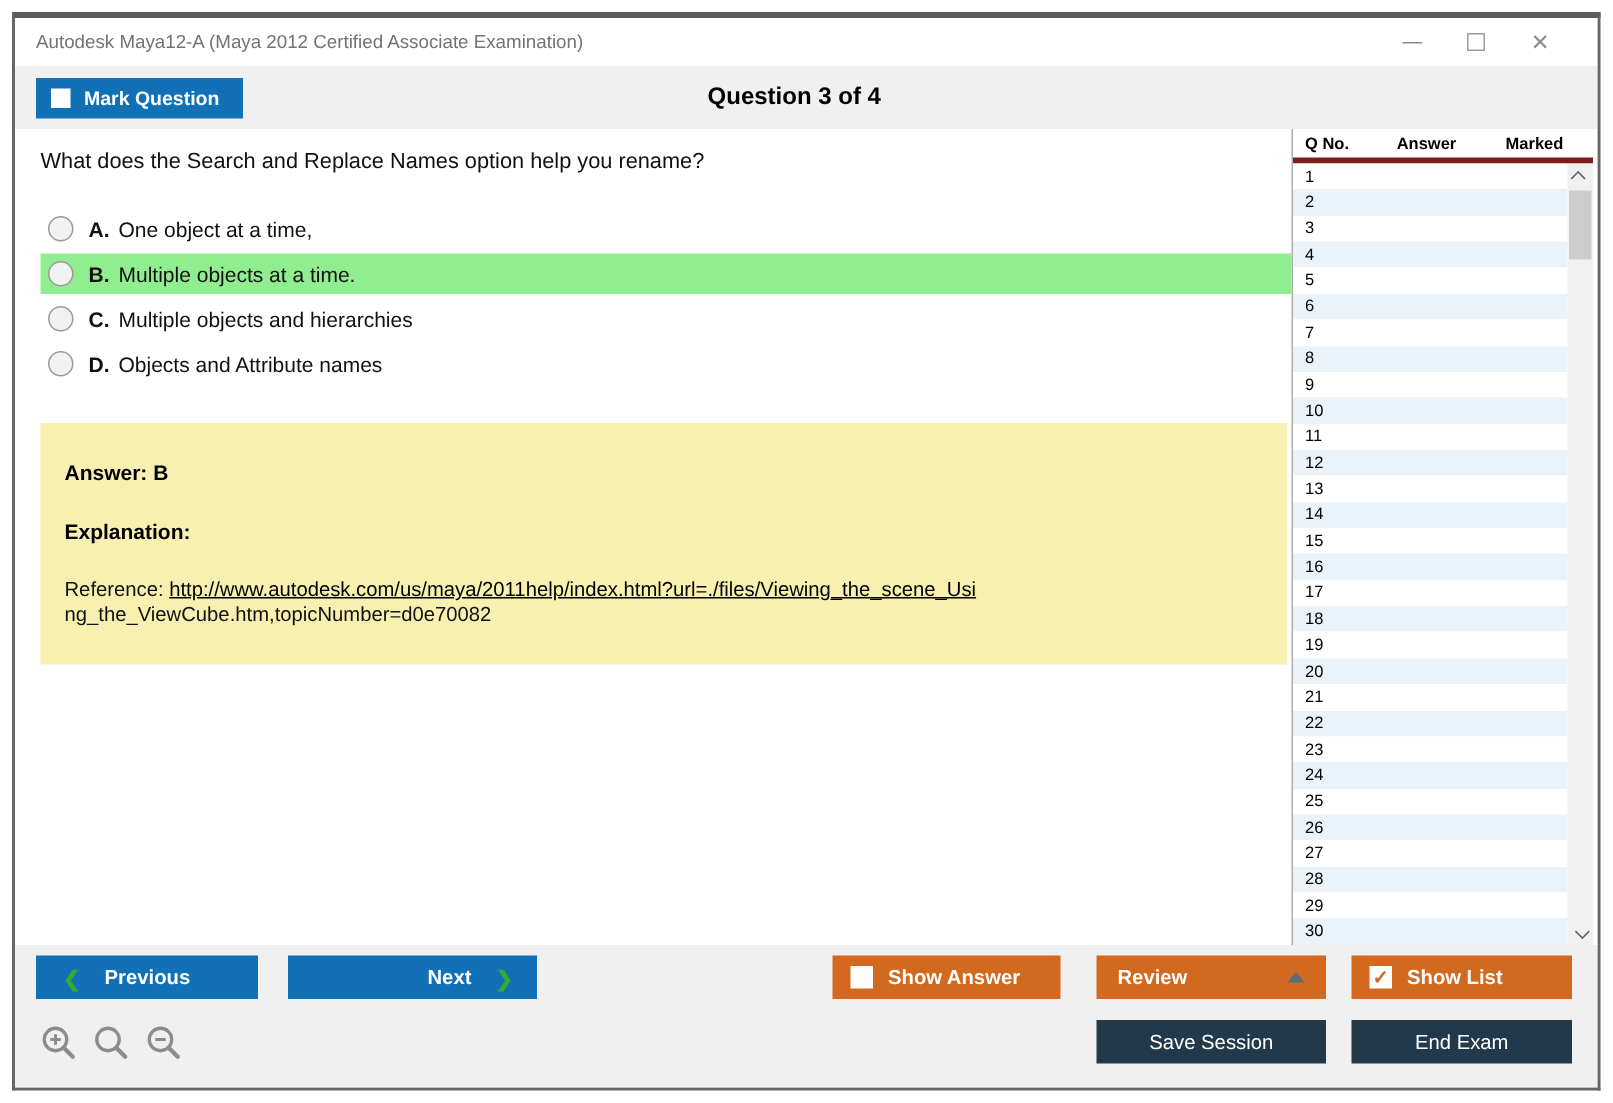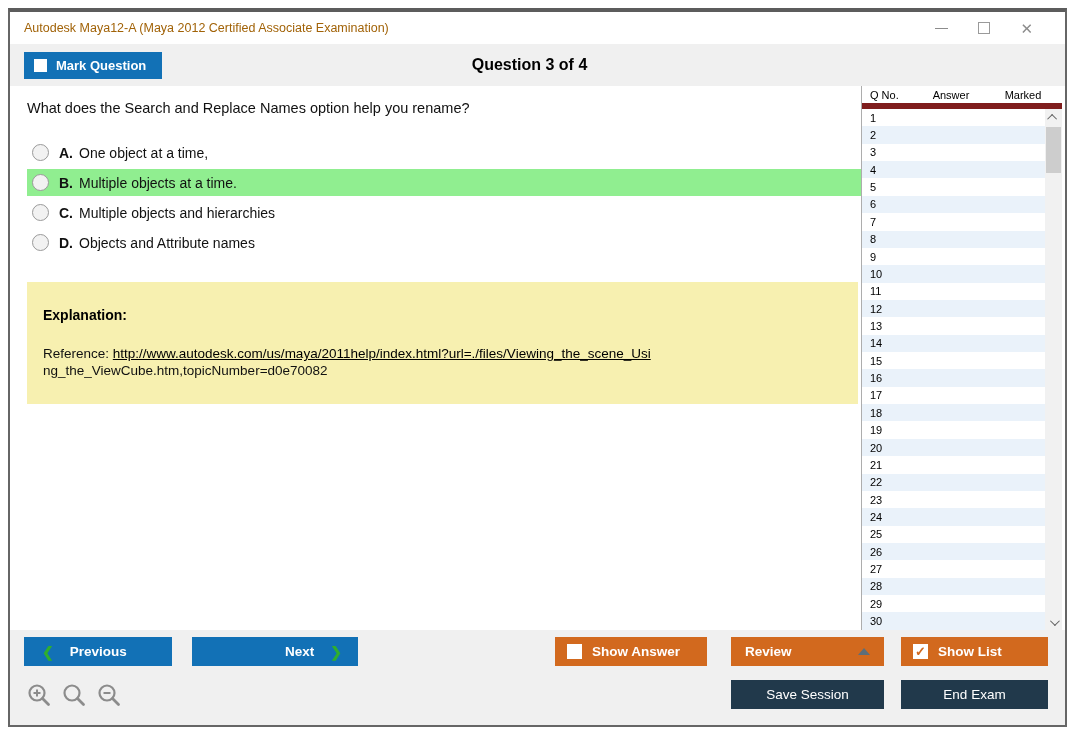--- a/index.html
+++ b/index.html
@@ -4,21 +4,21 @@
 <style>
   * { margin:0; padding:0; box-sizing:border-box; }
   html,body { width:1075px; height:735px; background:#ffffff; font-family:"Liberation Sans", sans-serif; }
   .window {
     position:absolute; left:8px; top:8px; width:1059px; height:719px;
     border:2px solid #666; border-top:4px solid #5c5c5c; background:#fff;
     display:flex; flex-direction:column; overflow:hidden;
   }
   
   .titlebar { height:32px; background:#fff; display:flex; align-items:center; padding:0 14px; flex:0 0 auto; }
-  .title-text { font-size:12.5px; color:#a16207; }
+  .title-text { font-size:12.5px; color:#737373; }
   .win-controls { margin-left:auto; display:flex; align-items:center; gap:30px; padding-right:18px; }
   .minimize-glyph { width:13px; height:1px; background:#8c8c8c; display:inline-block; }
   .maximize-glyph { width:12px; height:12px; border:1px solid #9a9a9a; display:inline-block; }
   .close-glyph { color:#8c8c8c; font-size:15px; line-height:1; }
   
   .subheader { height:42px; background:#f0f0f0; position:relative; display:flex; align-items:center; flex:0 0 auto; }
   .mark-btn { margin-left:14px; background:#1271b6; color:#fff; font-weight:700; font-size:13px;
     height:27px; padding:0 16px 0 10px; display:flex; align-items:center; gap:9px; border:none; cursor:pointer; z-index:2; }
   .checkbox-empty { width:13px; height:13px; background:#fff; display:inline-block; flex:0 0 auto; }
   .q-counter { position:absolute; left:0; right:16px; text-align:center; font-weight:700; font-size:16px; color:#000; }
@@ -31,21 +31,21 @@
   .radio { width:17px; height:17px; border-radius:50%; border:1px solid #9a9a9a; background:#f2f2f2; margin:0 10px 0 5px; flex:0 0 auto; }
   .opt-letter { font-weight:700; margin-right:6px; }
   .answer-box { margin-top:26px; margin-right:3px; background:#f7f0b0; padding:25px 16px 24px 16px; font-size:14px; }
   .answer-line { font-weight:700; margin-bottom:23px; }
   .explanation-line { font-weight:700; margin-bottom:23px; }
   .reference-para { font-size:13.5px; color:#111; line-height:1.25; }
   .ref-link { color:#000000; text-decoration:underline; }
   .ref-rest { display:block; }
   
   .panel { flex:0 0 201px; margin-right:3px; display:flex; flex-direction:column; border-left:1px solid #adadad; background:#fff; }
-  .panel-header { height:23px; flex:0 0 auto; border-bottom:6px solid #7f1d1d; display:flex; align-items:center; font-size:11px; color:#000; }
+  .panel-header { height:23px; flex:0 0 auto; border-bottom:4px solid #7f1d1d; display:flex; align-items:center; font-size:11px; color:#000;font-weight:bold; }
   .ph-qno { width:56px; padding-left:8px; }
   .ph-answer { width:66px; text-align:center; }
   .ph-marked { flex:1; text-align:center; }
   .panel-body { flex:1 1 auto; display:flex; min-height:0; }
   .qrows { flex:1 1 auto; display:flex; flex-direction:column; }
   .qrow { flex:1 1 auto; display:flex; align-items:center; font-size:11px; color:#000; background:#fff; }
   .qrow.alt { background:#eaf2fa; }
   .qrow .qno { width:48px; padding-left:8px; }
   .qrow .qans { width:66px; text-align:center; }
   .qrow .qmark { flex:1; text-align:center; }
@@ -120,20 +120,21 @@
             <span>Multiple objects and hierarchies</span>
           </div>
           <div class="option-row">
             <span class="radio"></span>
             <span class="opt-letter">D.</span>
             <span>Objects and Attribute names</span>
           </div>
         </div>
 
       <div class="answer-box">
+        <div class="answer-line">Answer: B</div>
         <div class="explanation-line">Explanation:</div>
         <div class="reference-para">
           <span>Reference: </span><a class="ref-link" href="#">http://www.autodesk.com/us/maya/2011help/index.html?url=./files/Viewing_the_scene_Usi</a><span class="ref-rest">ng_the_ViewCube.htm,topicNumber=d0e70082</span>
         </div>
       </div>
     </div>
 
     <div class="panel">
       <div class="panel-header">
         <span class="ph-qno">Q No.</span>

